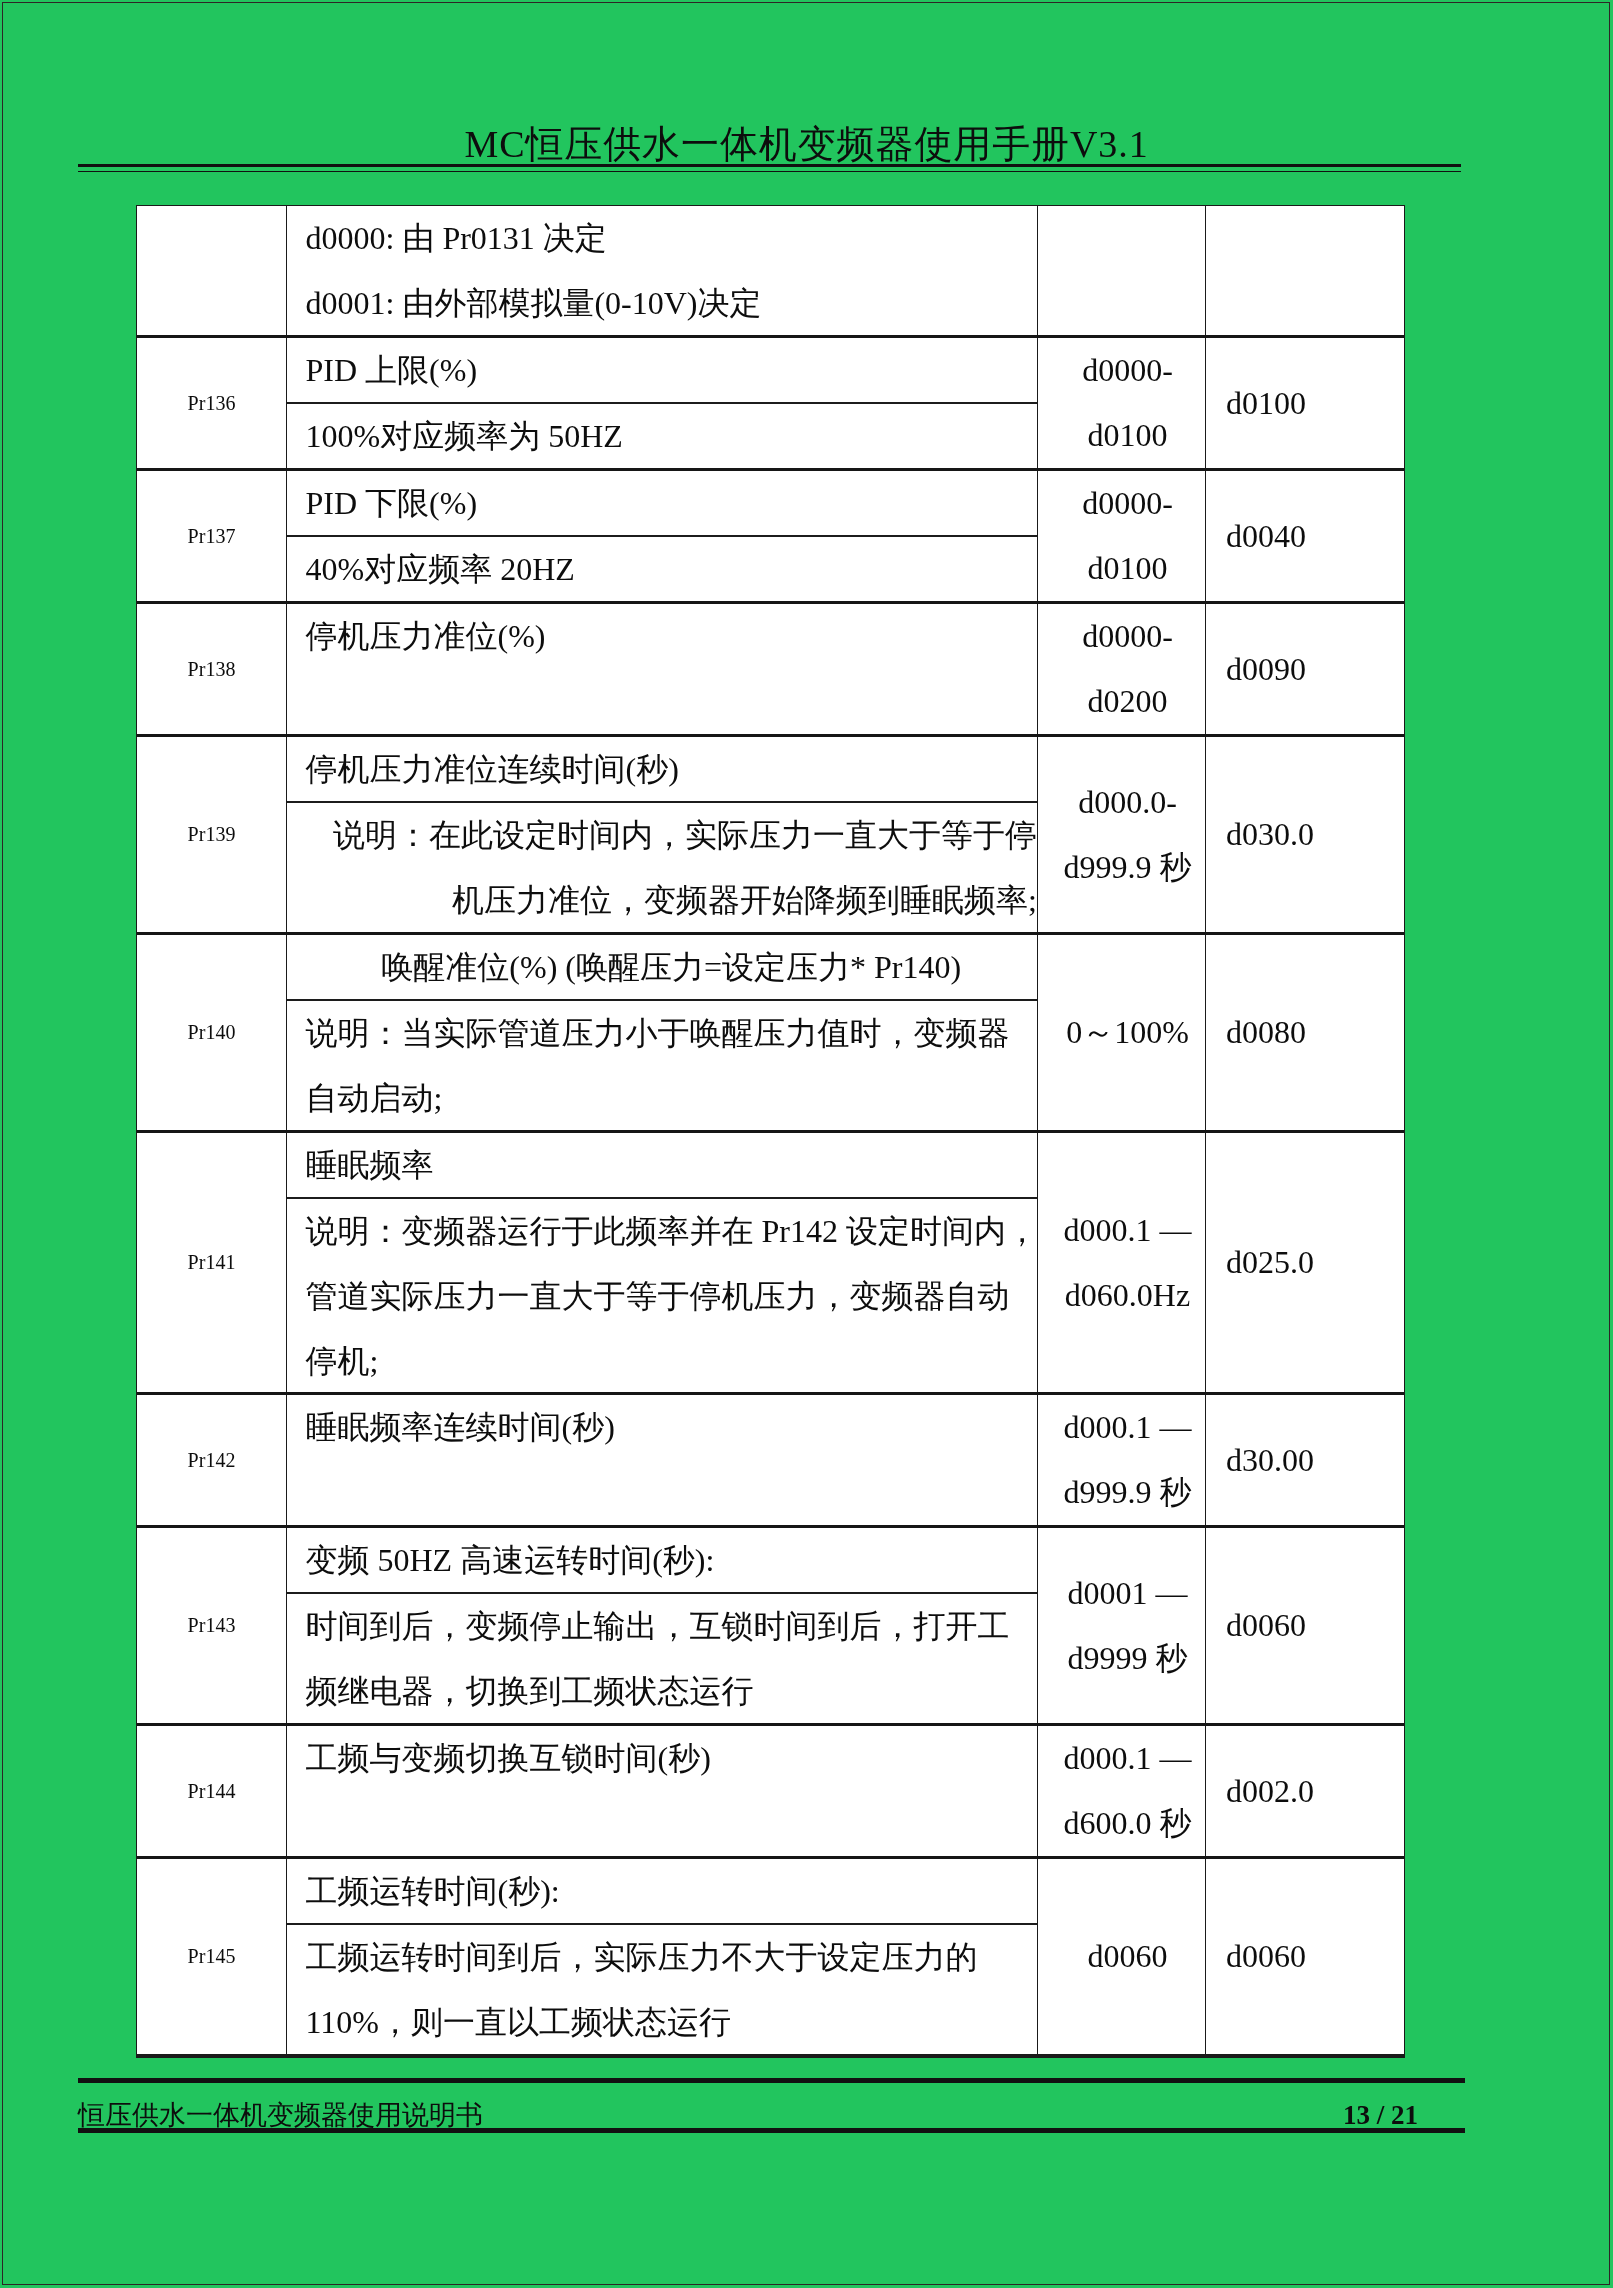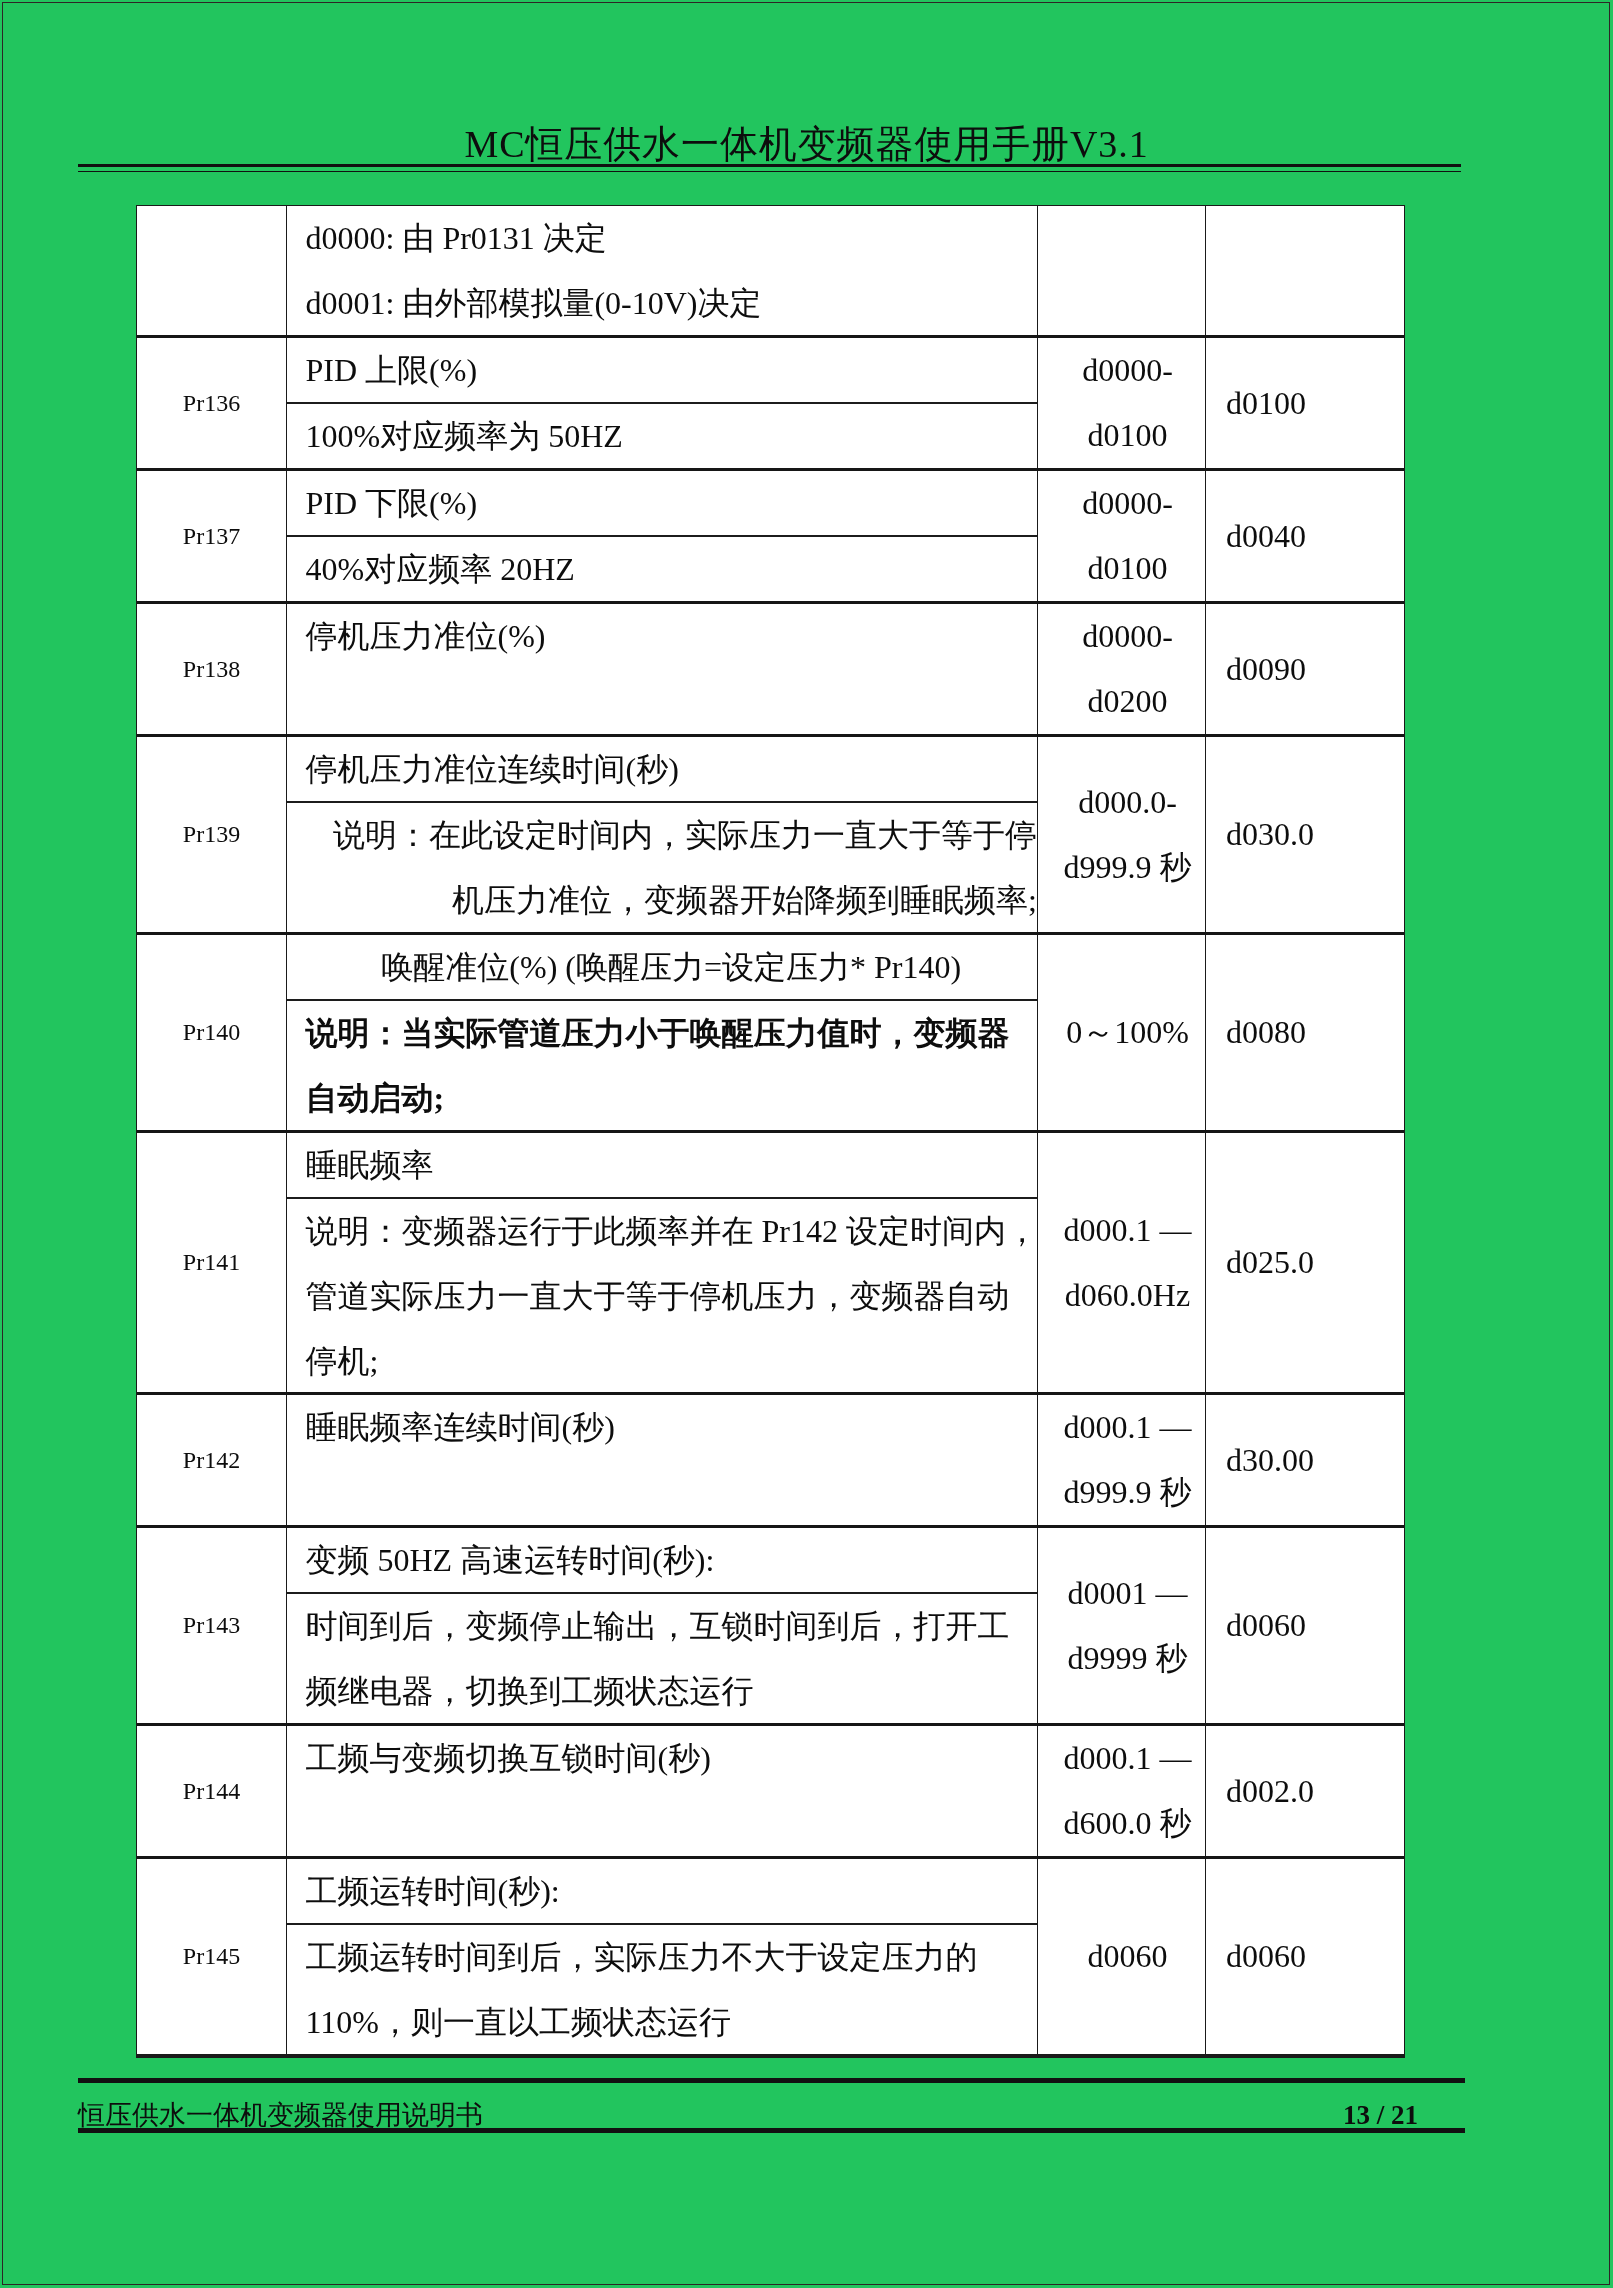--- a/index.html
+++ b/index.html
@@ -66,21 +66,21 @@
     box-sizing: border-box;
     overflow: hidden;
   }
   .cell.v-line {
     border-right: 1.8px solid #1a1a1a;
   }
   .cell.param {
     display: flex;
     align-items: center;
     justify-content: center;
-    font-size: 24px;
+    font-size: 20px;
   }
   .cell.desc {
     display: flex;
     flex-direction: column;
   }
   .subrow {
     box-sizing: border-box;
     padding-left: 18.5px;
     padding-top: 0;
     min-height: 0;
@@ -242,21 +242,21 @@
         </div>
       </div>
       <div class="t-row bordered" style="height: 198px;">
         <div class="cell param v-line">
           <span>Pr140</span>
         </div>
         <div class="cell desc v-line">
           <div class="subrow" style="flex: 1 1 0px; text-align: center;">
             <div class="txt-line">唤醒准位(%) (唤醒压力=设定压力* Pr140)</div>
           </div>
-          <div class="subrow divided" style="flex: 2 1 0px; font-weight: bold;">
+          <div class="subrow divided" style="flex: 2 1 0px;">
             <div class="txt-line">说明：当实际管道压力小于唤醒压力值时，变频器</div>
             <div class="txt-line">自动启动;</div>
           </div>
         </div>
         <div class="cell range v-line">
           <div class="txt-line">0～100%</div>
         </div>
         <div class="cell def">
           <div class="txt-line">d0080</div>
         </div>

